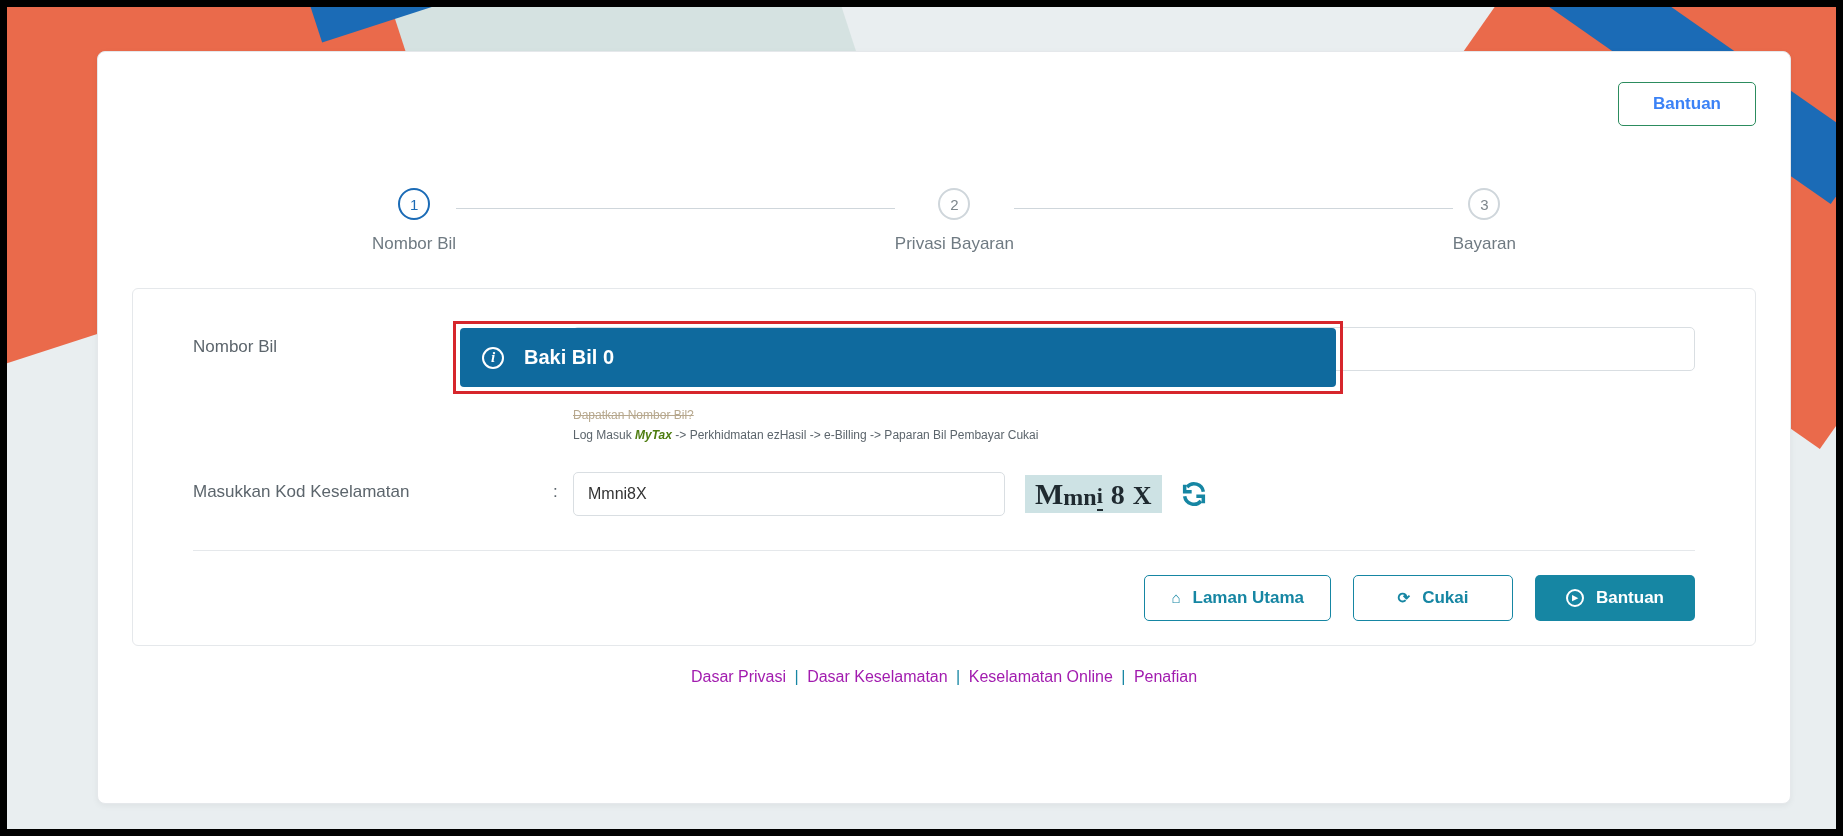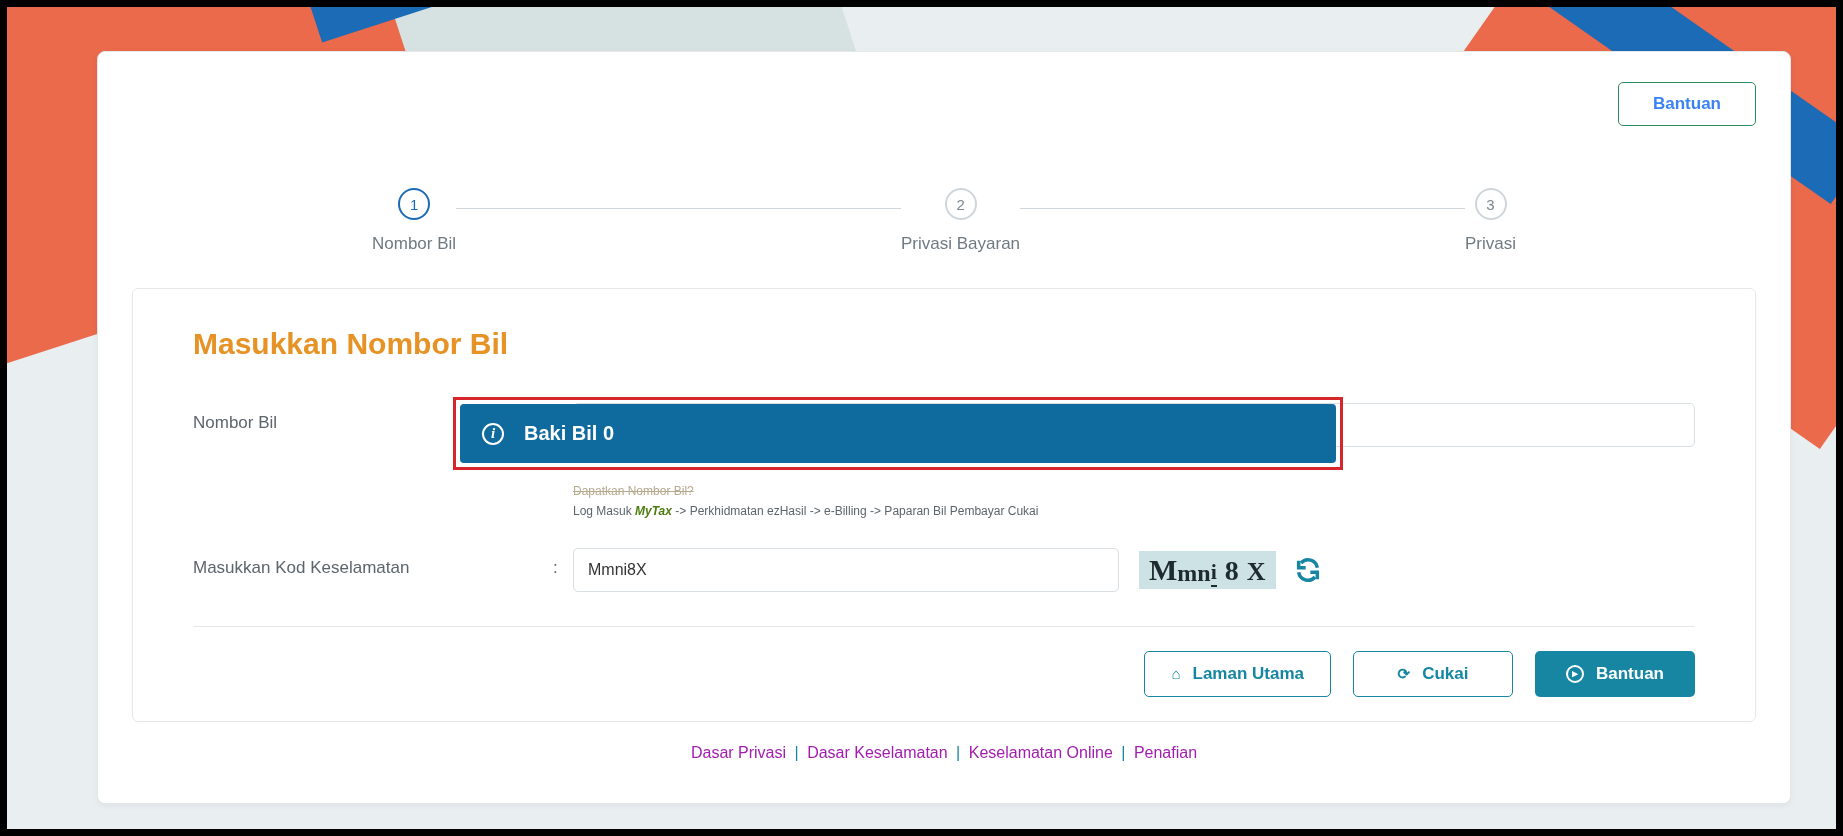--- a/index.html
+++ b/index.html
@@ -171,21 +171,21 @@
 
   .footer-links {
     text-align:center;
     margin-top:22px;
     color:#1686a3;
     font-size:16px;
   }
   .footer-links span.sep{ color:#1686a3; margin:0 4px;}
   .footer-links a{ color:#a21caf; text-decoration:none;text-align:right;}
 
-  .security-row .text-input { width:546px;}
+  .security-row .text-input { width:432px;}
   .security-right { display:flex; align-items:center;}
 </style>
 </head>
 <body>
 
 <div class="bg-shape bg-teal-top"></div>
 <div class="bg-shape bg-coral-top"></div>
 <div class="bg-shape bg-blue-top"></div>
 <div class="bg-shape bg-coral-right"></div>
 <div class="bg-shape bg-blue-right"></div>
@@ -202,26 +202,25 @@
       <div class="step-label">Nombor Bil</div>
     </div>
     <div class="step-line"></div>
     <div class="step">
       <div class="step-circle inactive">2</div>
       <div class="step-label">Privasi Bayaran</div>
     </div>
     <div class="step-line"></div>
     <div class="step">
       <div class="step-circle inactive">3</div>
-      <div class="step-label">Privasi</div>
+      <div class="step-label">Bayaran</div>
     </div>
   </div>
 
   <div class="card-inner">
-    <div class="section-title">Masukkan Nombor Bil</div>
 
     <div class="field-row" style="position:relative; min-height:54px;">
       <div class="field-label">Nombor Bil</div>
       <div class="colon-cell"></div>
       <div class="field-input-area">
         <input type="text" class="text-input" value="" style="">
         
         <div class="alert-wrap">
           <div class="alert-box">
             <span class="info-icon">i</span>

